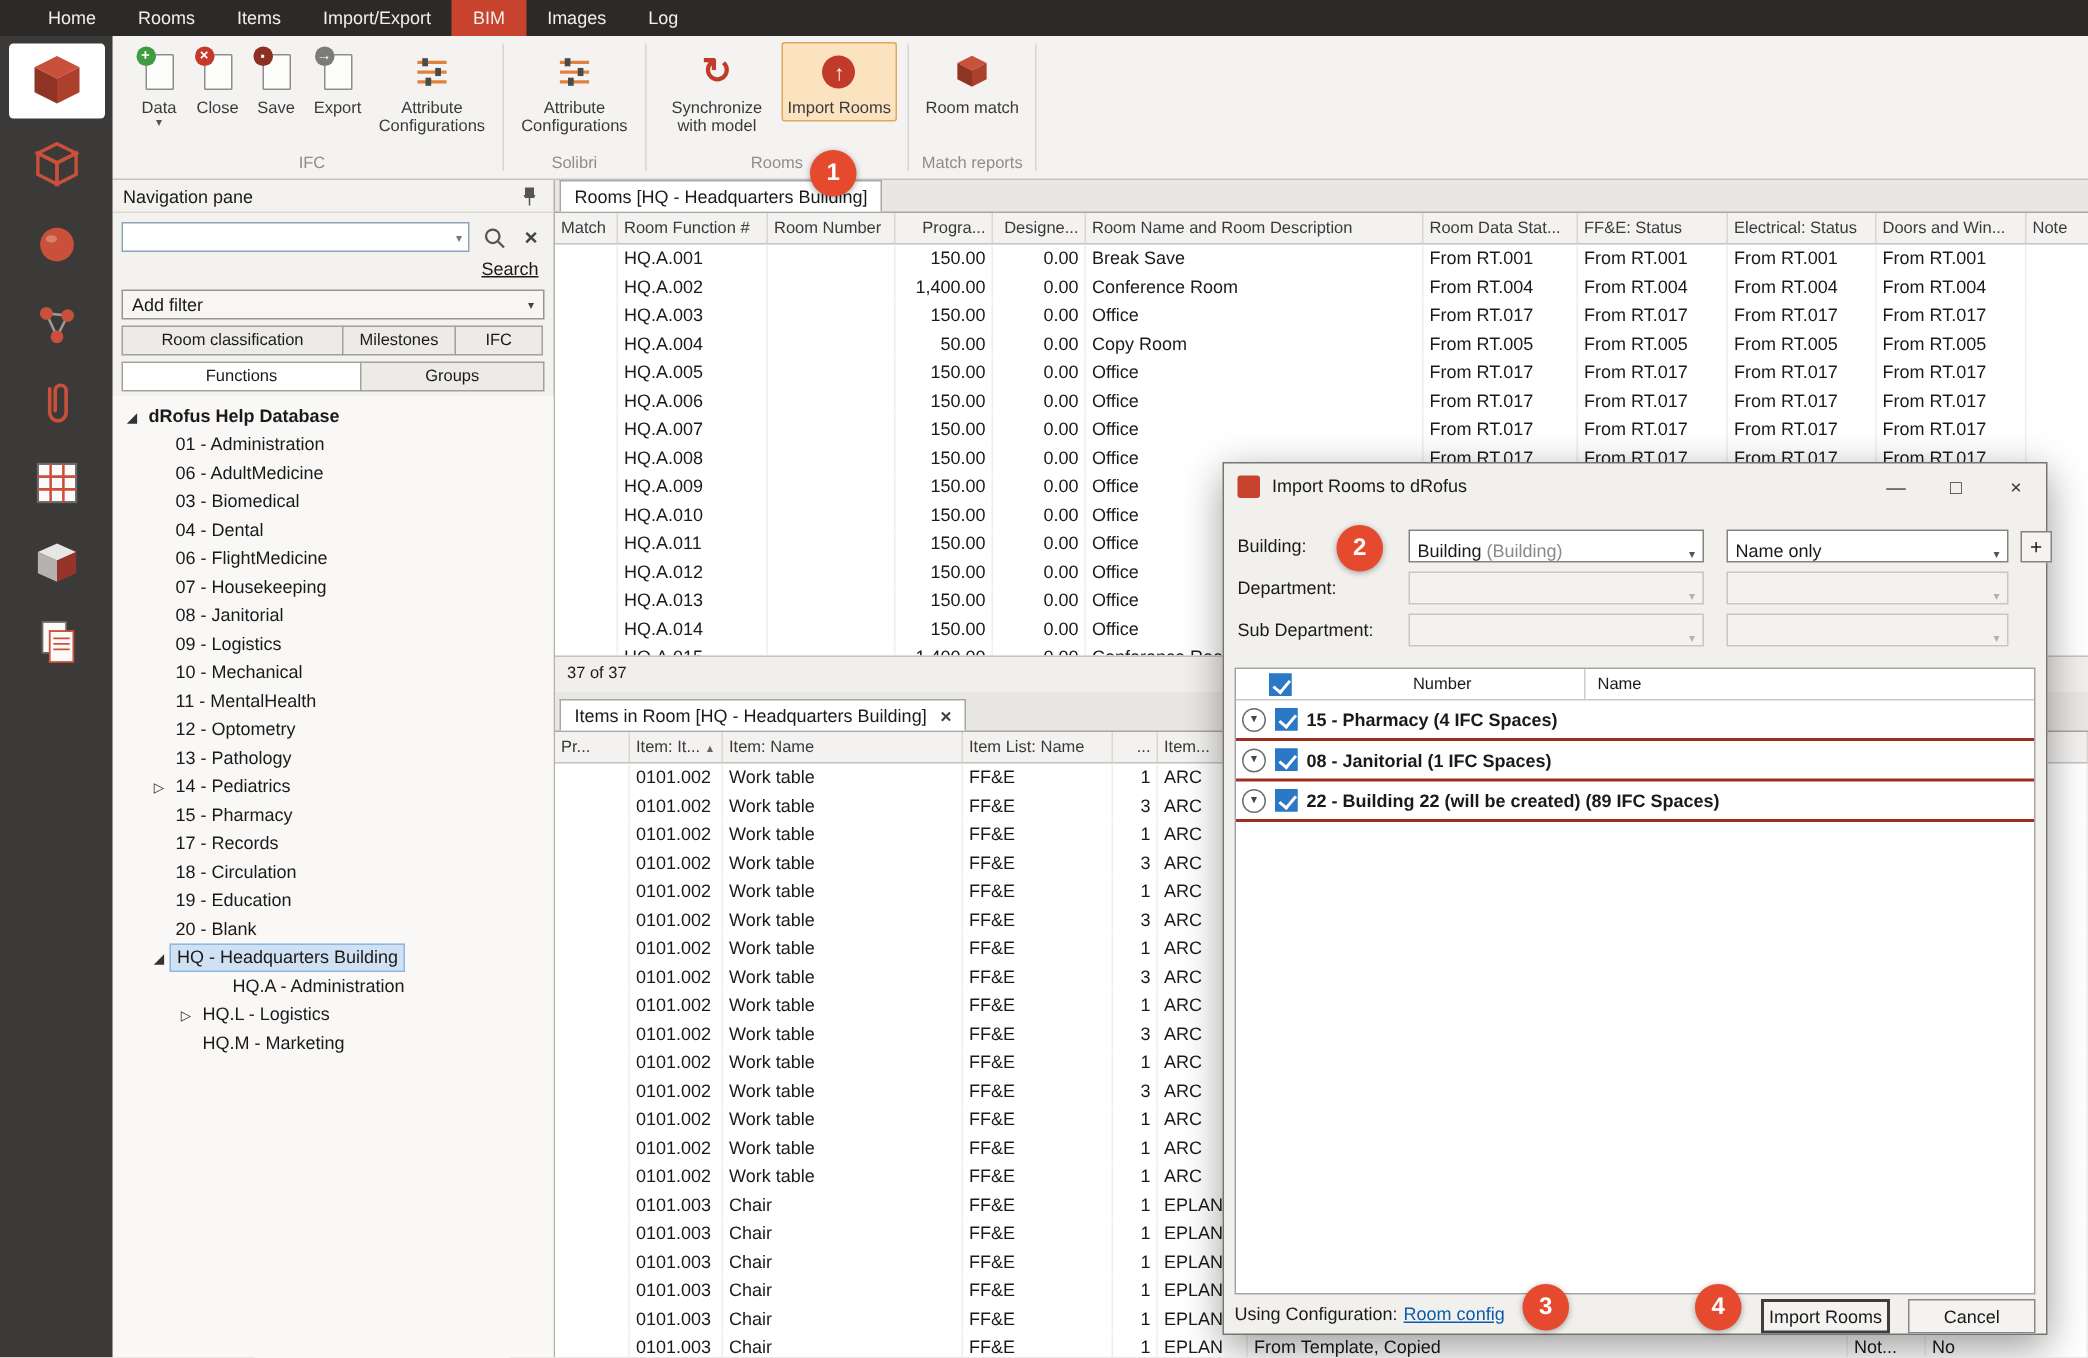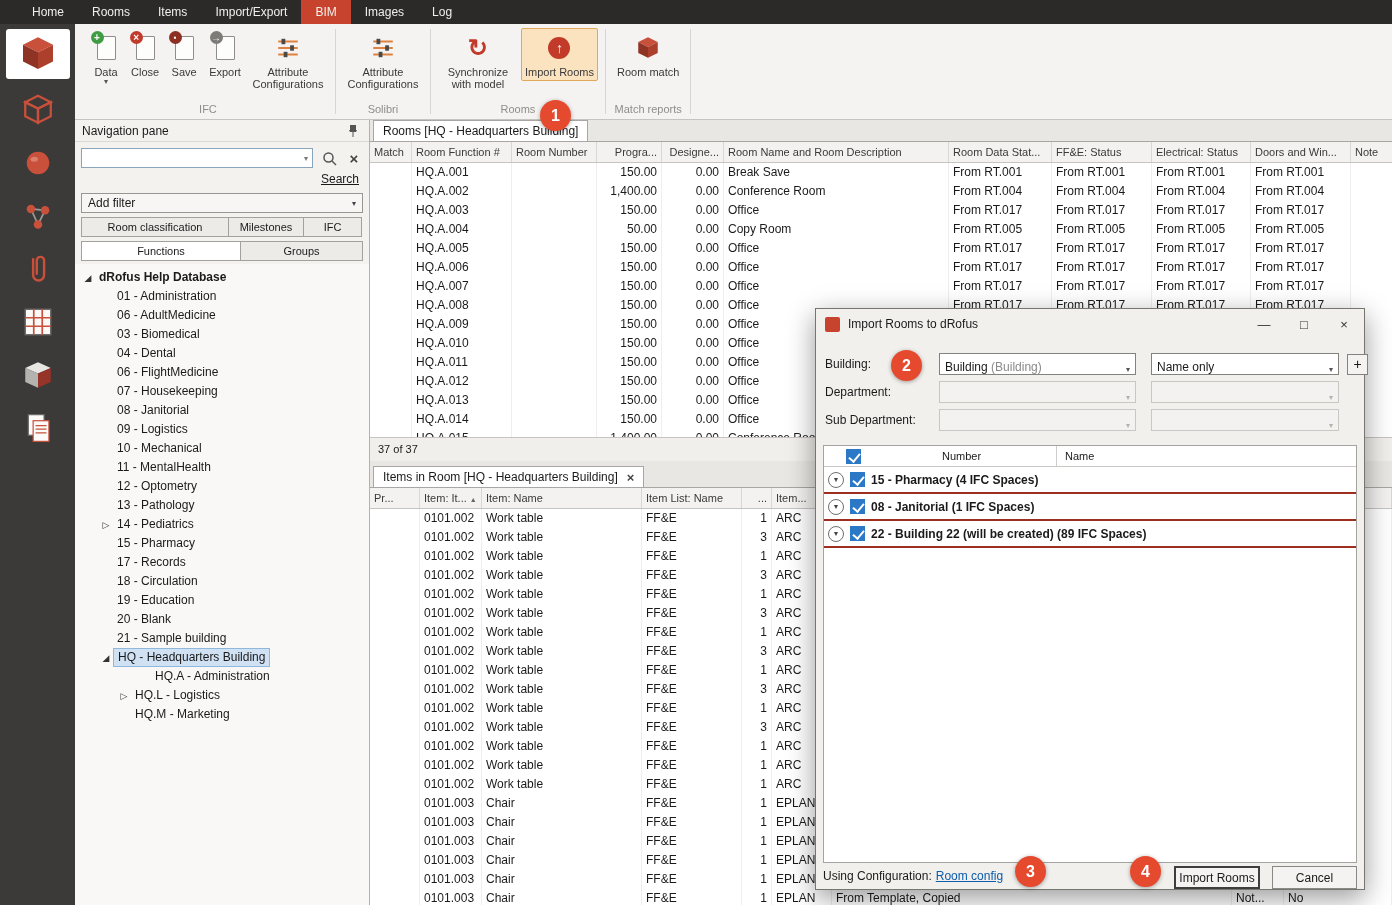--- a/index.html
+++ b/index.html
@@ -397,24 +397,20 @@
         </div>
         <div class="tree-row" style="padding-left:24px">
           <span class="tree-arrow"></span>
           <span class="tree-label">19 - Education</span>
         </div>
         <div class="tree-row" style="padding-left:24px">
           <span class="tree-arrow"></span>
           <span class="tree-label">20 - Blank</span>
         </div>
         <div class="tree-row" style="padding-left:24px">
-          <span class="tree-arrow"></span>
-          <span class="tree-label">21 - Sample building</span>
-        </div>
-        <div class="tree-row" style="padding-left:24px">
           <span class="tree-arrow">◢</span>
           <span class="tree-label selected">HQ - Headquarters Building</span>
         </div>
         <div class="tree-row" style="padding-left:62px">
           <span class="tree-arrow"></span>
           <span class="tree-label">HQ.A - Administration</span>
         </div>
         <div class="tree-row" style="padding-left:42px">
           <span class="tree-arrow">▷</span>
           <span class="tree-label">HQ.L - Logistics</span>

